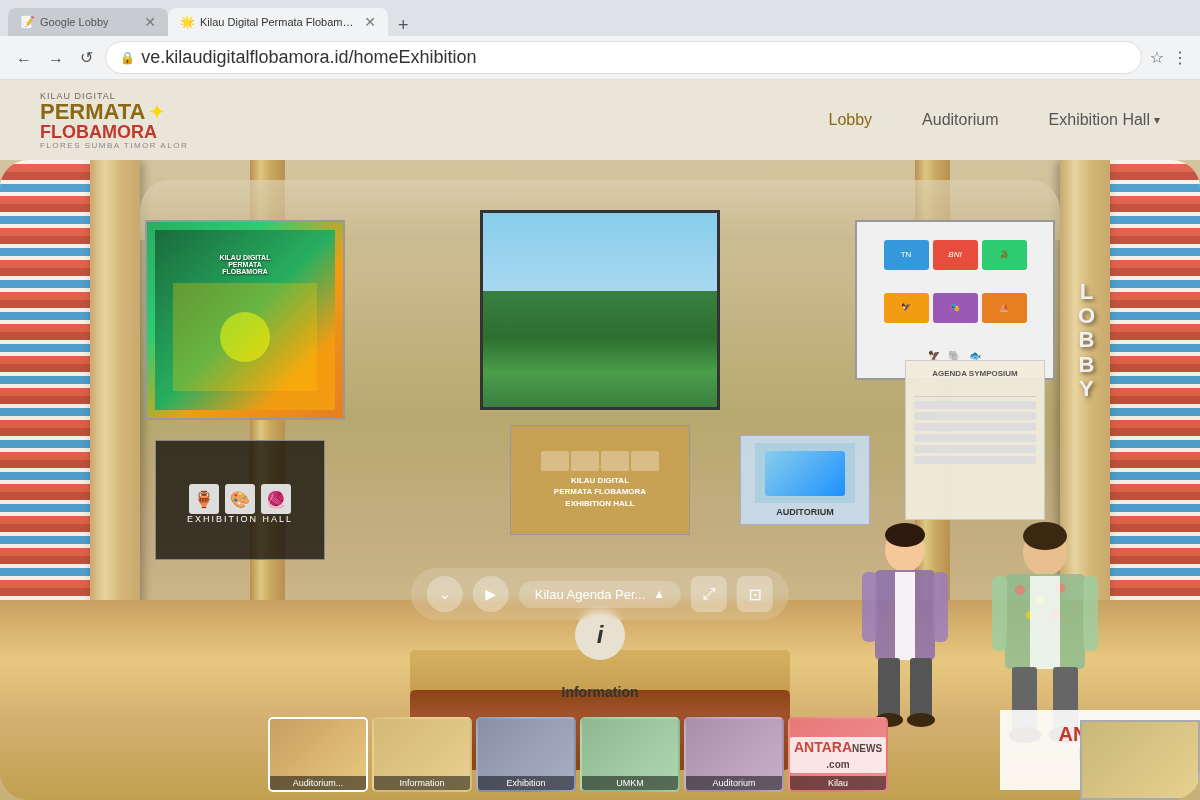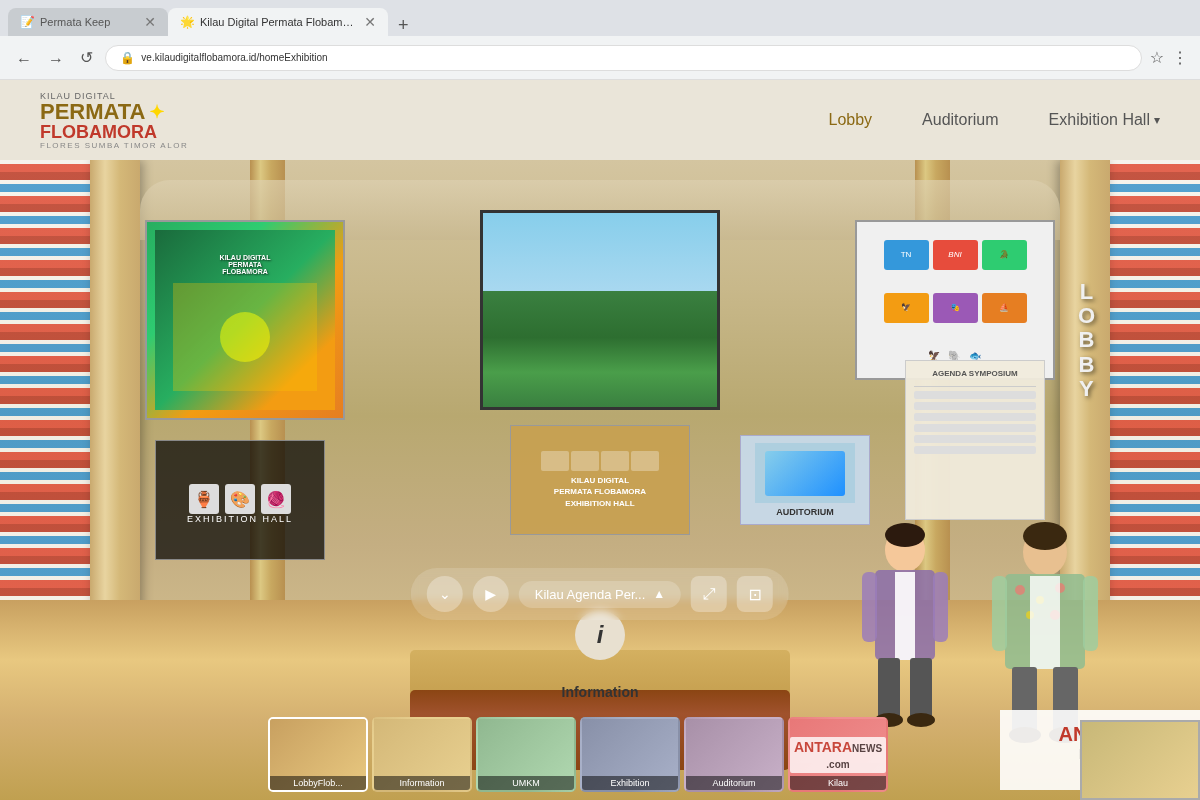--- a/index.html
+++ b/index.html
@@ -12,21 +12,21 @@
     .browser-tab.inactive { background: #c8ccd0; color: #555; }
     .browser-tab .tab-favicon { width: 14px; height: 14px; border-radius: 2px; }
     .browser-tab .tab-title { font-size: 11px; flex: 1; overflow: hidden; white-space: nowrap; text-overflow: ellipsis; }
     .browser-tab .tab-close { font-size: 14px; color: #777; cursor: pointer; }
     .new-tab-btn { background: none; border: none; font-size: 18px; color: #555; padding: 0 6px; cursor: pointer; margin-left: 4px; }
 
     .browser-address-bar { display: flex; align-items: center; background: #f1f3f4; padding: 6px 12px; gap: 8px; height: 44px; border-bottom: 1px solid #ddd; }
     .nav-btn { background: none; border: none; font-size: 16px; color: #555; cursor: pointer; padding: 4px; border-radius: 50%; }
     .address-input { flex: 1; background: #fff; border: 1px solid #ddd; border-radius: 20px; padding: 5px 14px; font-size: 13px; color: #333; display: flex; align-items: center; gap: 6px; }
     .lock-icon { color: #555; font-size: 12px; }
-    .address-text { color: #333; font-size: 10px; }
+    .address-text { color: #333; font-size: 18px; }
     .browser-action-btn { background: none; border: none; font-size: 16px; color: #555; cursor: pointer; }
 
     
     .main-content { position: relative; width: 1200px; height: 720px; overflow: hidden; }
 
     
     .site-header { position: absolute; top: 0; left: 0; right: 0; z-index: 10; background: rgba(245, 240, 228, 0.95); display: flex; align-items: center; padding: 0 40px; height: 80px; }
     .logo-area { display: flex; flex-direction: column; margin-right: auto; }
     .logo-text-small { font-size: 9px; color: #666; letter-spacing: 1px; text-transform: uppercase; }
     .logo-text-main { font-size: 22px; font-weight: 900; color: #8B6914; line-height: 1; display: flex; align-items: center; gap: 4px; }
@@ -37,21 +37,21 @@
     .site-nav { display: flex; align-items: center; gap: 50px; }
     .nav-item { font-size: 16px; color: #555; cursor: pointer; text-decoration: none; }
     .nav-item.active { color: #8B6914; font-weight: 400; }
     .nav-item-dropdown { display: flex; align-items: center; gap: 4px; }
     .nav-dropdown-arrow { font-size: 12px; color: #555; }
 
     
     .lobby-bg { position: absolute; top: 80px; left: 0; right: 0; bottom: 0; background: linear-gradient(180deg, #d4c5a0 0%, #c8b88a 20%, #b8a870 40%, #c4ae82 60%, #d4c090 80%, #c8b07a 100%); }
 
     
-    .lobby-scene { position: absolute; top: 0; left: 0; right: 0; bottom: 0; overflow: hidden; }
+    .lobby-scene { position: absolute; top: 0; left: 0; right: 0; bottom: 0; overflow: hidden; border-radius: 28px; }
 
     
     .fabric-left { position: absolute; top: 0; left: 0; width: 120px; height: 500px; background: repeating-linear-gradient(0deg, #c0392b 0px, #c0392b 8px, #e74c3c 8px, #e74c3c 16px, #fff 16px, #fff 20px, #3498db 20px, #3498db 28px, #fff 28px, #fff 32px); opacity: 0.8; }
     .fabric-right { position: absolute; top: 0; right: 0; width: 120px; height: 500px; background: repeating-linear-gradient(0deg, #c0392b 0px, #c0392b 8px, #e74c3c 8px, #e74c3c 16px, #fff 16px, #fff 20px, #3498db 20px, #3498db 28px, #fff 28px, #fff 32px); opacity: 0.8; }
 
     
     .pillar-left { position: absolute; top: 0; left: 90px; width: 50px; height: 100%; background: linear-gradient(90deg, #c9a96e 0%, #e8d4a0 30%, #d4b878 60%, #c9a96e 100%); box-shadow: 3px 0 10px rgba(0,0,0,0.3); }
     .pillar-right { position: absolute; top: 0; right: 90px; width: 50px; height: 100%; background: linear-gradient(90deg, #c9a96e 0%, #e8d4a0 30%, #d4b878 60%, #c9a96e 100%); box-shadow: -3px 0 10px rgba(0,0,0,0.3); }
     .pillar-mid-left { position: absolute; top: 0; left: 250px; width: 35px; height: 100%; background: linear-gradient(90deg, #b89050 0%, #dcc882 30%, #c8a860 60%, #b89050 100%); }
     .pillar-mid-right { position: absolute; top: 0; right: 250px; width: 35px; height: 100%; background: linear-gradient(90deg, #b89050 0%, #dcc882 30%, #c8a860 60%, #b89050 100%); }
@@ -131,21 +131,21 @@
     .preview-thumb { position: absolute; bottom: 0; right: 0; width: 120px; height: 80px; background: #ddd; border: 2px solid #aaa; overflow: hidden; }
     .preview-inner { width: 100%; height: 100%; background: linear-gradient(135deg, #c8b878 0%, #e8d090 100%); }
   </style>
 </head>
 <body>
 
 <div class="browser-chrome">
   <div class="browser-tab-bar">
     <div class="browser-tab inactive">
       <span class="tab-favicon">📝</span>
-      <span class="tab-title">Permata Keep</span>
+      <span class="tab-title">Google Lobby</span>
       <span class="tab-close">✕</span>
     </div>
     <div class="browser-tab">
       <span class="tab-favicon">🌟</span>
       <span class="tab-title">Kilau Digital Permata Flobamor...</span>
       <span class="tab-close">✕</span>
     </div>
     <button class="new-tab-btn">+</button>
   </div>
   <div class="browser-address-bar">
@@ -248,21 +248,21 @@
       </div>
 
       <div class="sign-auditorium">
         <div style="width:100px;height:60px;background:rgba(150,200,220,0.5);display:flex;align-items:center;justify-content:center;">
           <div style="width:80px;height:45px;background:linear-gradient(135deg,#87ceeb,#1e90ff);border-radius:3px;"></div>
         </div>
         <span style="font-size:9px;color:#333;font-weight:bold;margin-top:4px;text-align:center;">AUDITORIUM</span>
       </div>
 
       <div class="agenda-board">
-        <div style="font-size:8px;font-weight:bold;color:#555;text-align:center;border-bottom:1px solid #ccc;padding-bottom:8px;margin-bottom:4px;">AGENDA SYMPOSIUM</div>
+        <div style="font-size:8px;font-weight:bold;color:#555;text-align:center;border-bottom:1px solid #ccc;padding-bottom:18px;margin-bottom:4px;">AGENDA SYMPOSIUM</div>
         <div style="display:flex;flex-direction:column;gap:3px;">
           <div style="height:8px;background:#ddd;border-radius:2px;"></div>
           <div style="height:8px;background:#ddd;border-radius:2px;"></div>
           <div style="height:8px;background:#ddd;border-radius:2px;"></div>
           <div style="height:8px;background:#ddd;border-radius:2px;"></div>
           <div style="height:8px;background:#ddd;border-radius:2px;"></div>
           <div style="height:8px;background:#ddd;border-radius:2px;"></div>
         </div>
       </div>
 
@@ -339,33 +339,33 @@
           <span>Kilau Agenda Per...</span>
           <span class="scene-arrow">▲</span>
         </div>
         <button class="ctrl-icon">⤢</button>
         <button class="ctrl-icon">⊡</button>
       </div>
 
       <div class="thumbnail-strip">
         <div class="thumb active thumb-bg-lobby">
           <div style="width:100%;height:100%;background:linear-gradient(135deg,#c8a060,#e8c880);"></div>
-          <span class="thumb-label">LobbyFlob...</span>
+          <span class="thumb-label">Auditorium...</span>
         </div>
         <div class="thumb thumb-bg-info">
           <div style="width:100%;height:100%;background:linear-gradient(135deg,#d4b878,#e8d090);"></div>
           <span class="thumb-label">Information</span>
         </div>
+        <div class="thumb thumb-bg-exhibition">
+          <div style="width:100%;height:100%;background:linear-gradient(135deg,#8890a8,#a8b0c8);"></div>
+          <span class="thumb-label">Exhibition</span>
+        </div>
         <div class="thumb thumb-bg-umkm">
           <div style="width:100%;height:100%;background:linear-gradient(135deg,#90b890,#b0d8b0);"></div>
           <span class="thumb-label">UMKM</span>
-        </div>
-        <div class="thumb thumb-bg-exhibition">
-          <div style="width:100%;height:100%;background:linear-gradient(135deg,#8890a8,#a8b0c8);"></div>
-          <span class="thumb-label">Exhibition</span>
         </div>
         <div class="thumb thumb-bg-auditorium">
           <div style="width:100%;height:100%;background:linear-gradient(135deg,#a890a8,#c8b0c8);"></div>
           <span class="thumb-label">Auditorium</span>
         </div>
         <div class="thumb thumb-bg-agenda">
           <div style="width:100%;height:100%;background:linear-gradient(135deg,#e87878,#f09090);">
             <div style="font-size:22px;display:flex;align-items:center;justify-content:center;height:100%;color:#fff;font-weight:900;opacity:0.8;">
               <div style="text-align:center;">
                 <div style="font-size:14px;color:#c0392b;background:#fff;padding:2px 4px;border-radius:2px;">ANTARA<span style="font-size:10px;color:#333;">NEWS</span><br><span style="font-size:10px;color:#333;">.com</span></div>

